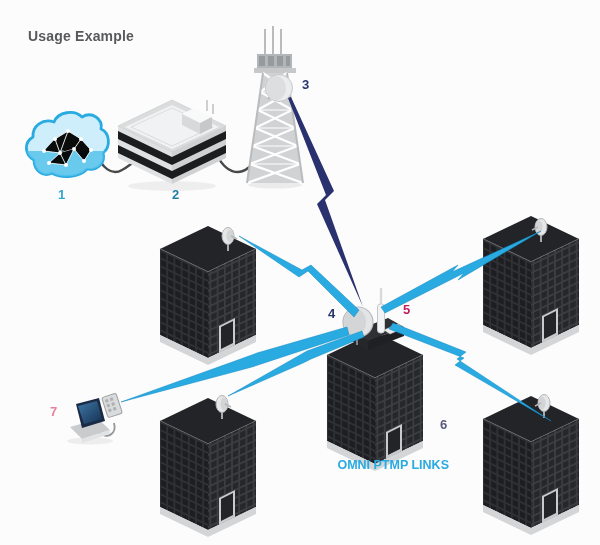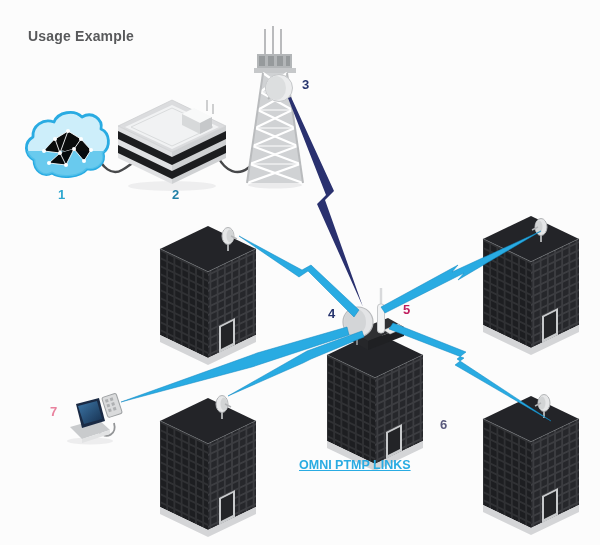--- a/index.html
+++ b/index.html
@@ -5,22 +5,22 @@
   html,body{margin:0;padding:0;background:#ffffff;}
   .stage{position:relative;width:600px;height:545px;background:#fcfcfc;
          font-family:"Liberation Sans",sans-serif;overflow:hidden;}
   .stage svg{position:absolute;left:0;top:0;}
   .title{position:absolute;left:28px;top:28px;font-size:14px;font-weight:bold;
          color:var(--title-gray,#58595b);letter-spacing:.2px;}
   .marker{position:absolute;font-size:13px;font-weight:bold;}
   .m1{left:58px;top:187px;} .m2{left:172px;top:187px;} .m3{left:302px;top:77px;}
   .m4{left:328px;top:306px;} .m5{left:403px;top:302px;} .m6{left:440px;top:417px;}
   .m7{left:50px;top:404px;}
-  .caption{position:absolute;left:299px;top:458px;width:150px;text-align:left;
-           color:var(--link-cyan,#29abe2);font-weight:bold;font-size:12.5px;line-height:1.25;text-decoration:underline;}
+  .caption{position:absolute;left:299px;top:458px;width:150px;text-align:right;
+           color:var(--link-cyan,#29abe2);font-weight:bold;font-size:12.5px;line-height:1.25;}
   .bolt-cyan{fill:var(--link-cyan,#29abe2);stroke:var(--link-cyan-deep,#0f86c0);stroke-width:.5;}
   .bolt-navy{fill:var(--link-navy,#2a316f);}
 </style>
 </head>
 <body>
 
 <div class="stage">
 
   <svg width="600" height="545" viewBox="0 0 600 545">
     <defs>

